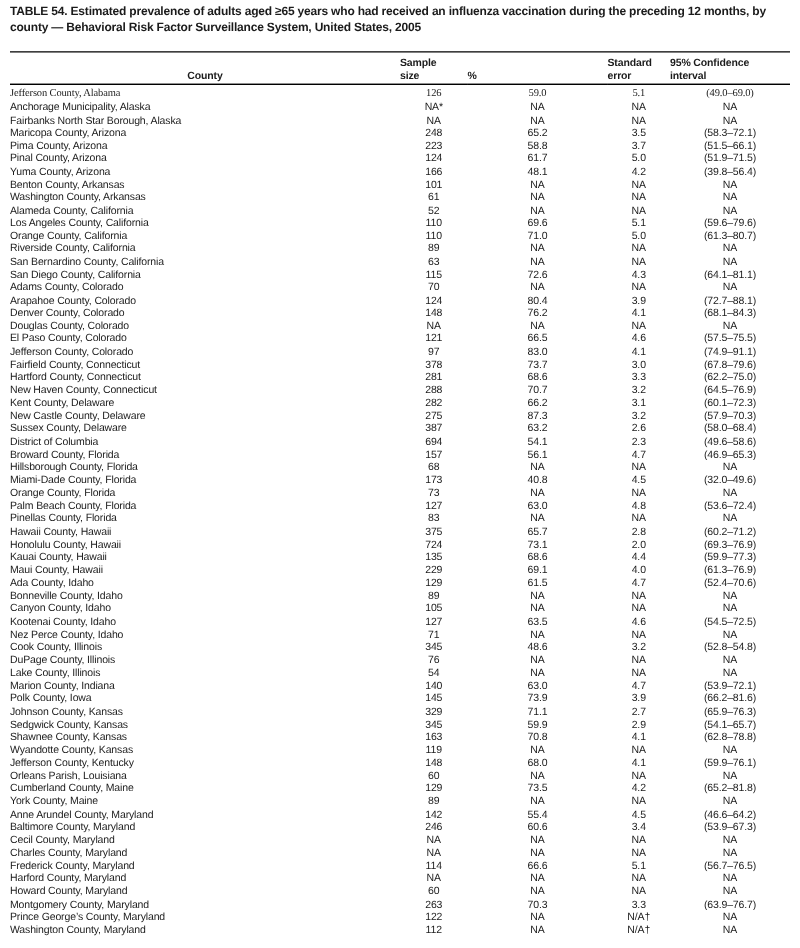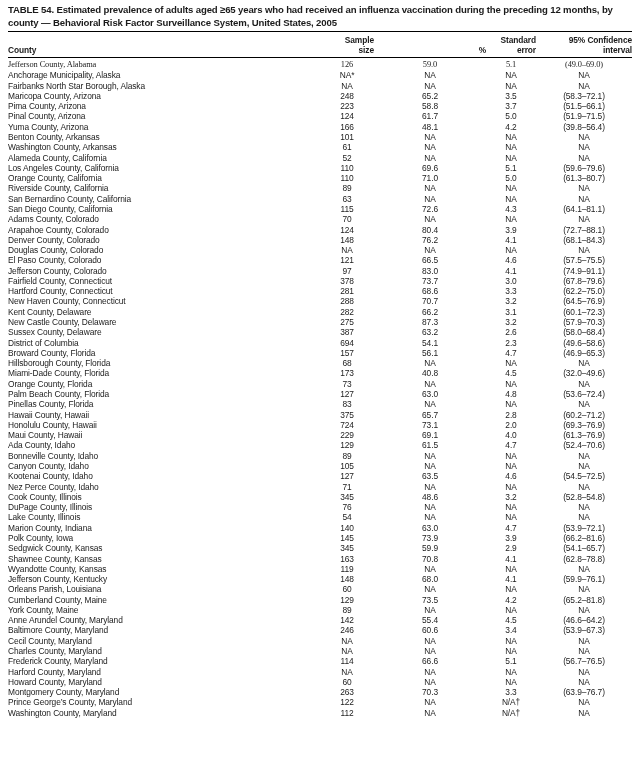--- a/index.html
+++ b/index.html
@@ -15,45 +15,45 @@
     padding: 3px 8px 0 8px;
     font-family: "Liberation Sans", "DejaVu Sans", sans-serif;
     color: #1b1b1b;
   }
   .table-title {
     font-size: 9.6px;
     line-height: 13px;
     font-weight: bold;
     letter-spacing: -0.15px;
     border-bottom: 1px solid #000;
-    padding-bottom: 2px;
+    padding-bottom: 12px;
   }
   table {
     width: 624px;
     border-collapse: collapse;
     table-layout: fixed;
   }
   col.c-county  { width: 312px; }
   col.c-sample  { width: 54px; }
   col.c-pct     { width: 112px; }
   col.c-se      { width: 50px; }
   col.c-ci      { width: 96px; }
   thead th {
     font-size: 8.4px;
     line-height: 10px;
     font-weight: bold;
     letter-spacing: -0.1px;
     vertical-align: bottom;
-    text-align: right;
+    text-align: left;
     white-space: pre-line;
     padding: 3px 0 2px 0;
     border-bottom: 1px solid #000;
   }
   thead th.county-h {
-    text-align: left;
+    text-align: center;
   }
   tbody td {
     font-size: 8.4px;
     line-height: 10.28px;
     height: 10.28px;
     letter-spacing: -0.1px;
     white-space: nowrap;
     overflow: hidden;
     text-align: center;
     padding: 0;
@@ -339,20 +339,27 @@
           <td>(60.2–71.2)</td>
         </tr>
         <tr>
           <td>Honolulu County, Hawaii</td>
           <td>724</td>
           <td>73.1</td>
           <td>2.0</td>
           <td>(69.3–76.9)</td>
         </tr>
         <tr>
+          <td>Kauai County, Hawaii</td>
+          <td>135</td>
+          <td>68.6</td>
+          <td>4.4</td>
+          <td>(59.9–77.3)</td>
+        </tr>
+        <tr>
           <td>Maui County, Hawaii</td>
           <td>229</td>
           <td>69.1</td>
           <td>4.0</td>
           <td>(61.3–76.9)</td>
         </tr>
         <tr>
           <td>Ada County, Idaho</td>
           <td>129</td>
           <td>61.5</td>
@@ -416,20 +423,27 @@
           <td>(53.9–72.1)</td>
         </tr>
         <tr>
           <td>Polk County, Iowa</td>
           <td>145</td>
           <td>73.9</td>
           <td>3.9</td>
           <td>(66.2–81.6)</td>
         </tr>
         <tr>
+          <td>Johnson County, Kansas</td>
+          <td>329</td>
+          <td>71.1</td>
+          <td>2.7</td>
+          <td>(65.9–76.3)</td>
+        </tr>
+        <tr>
           <td>Sedgwick County, Kansas</td>
           <td>345</td>
           <td>59.9</td>
           <td>2.9</td>
           <td>(54.1–65.7)</td>
         </tr>
         <tr>
           <td>Shawnee County, Kansas</td>
           <td>163</td>
           <td>70.8</td>

